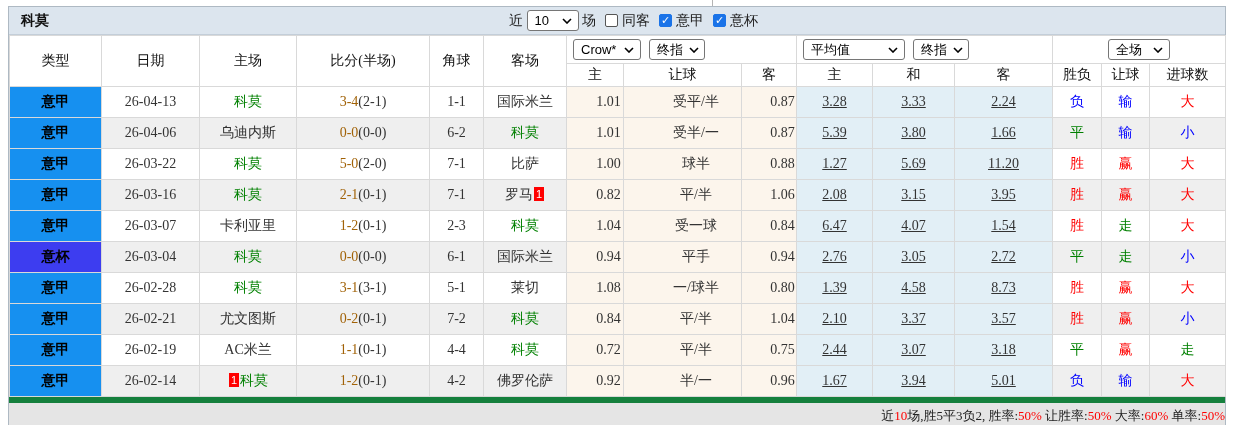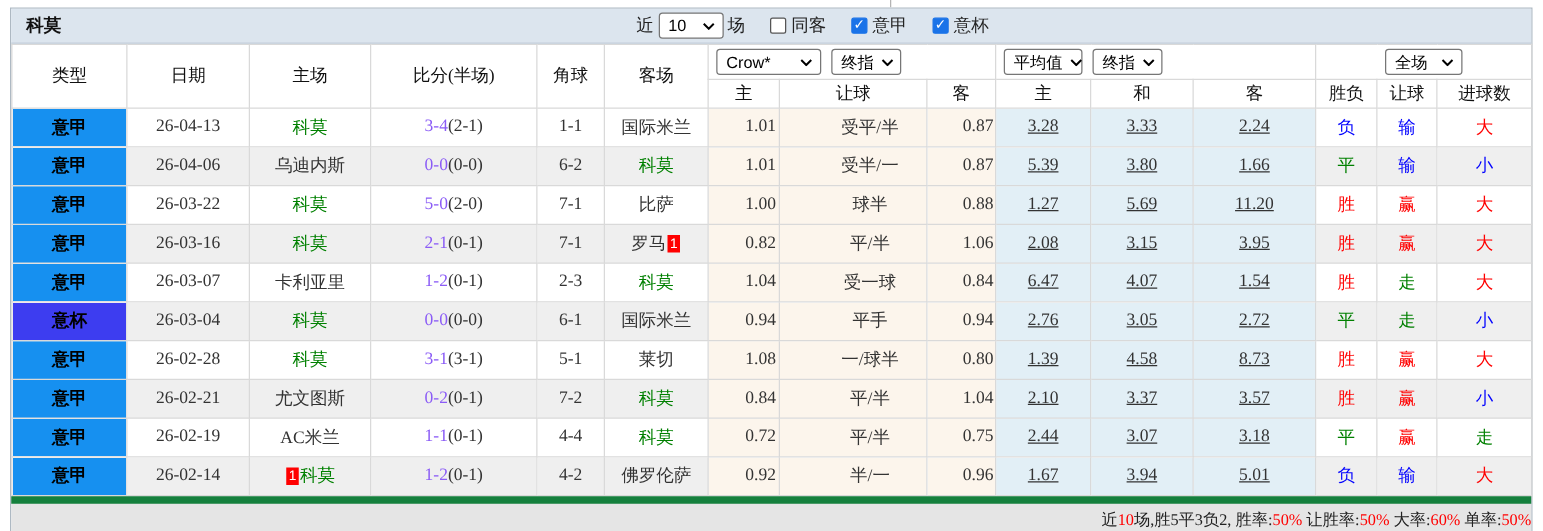--- a/index.html
+++ b/index.html
@@ -8,21 +8,21 @@
   .top-divider{position:absolute;left:712px;top:0;width:1px;height:6px;background:#b4b4b4;}
   .panel{position:absolute;left:8px;top:6px;width:1216px;border:1px solid #aeb9c3;background:#fff;}
   
   .titlebar{position:relative;height:27px;background:#dce5ee;border-bottom:1px solid #c3ced9;}
   .title{position:absolute;left:12px;top:5px;font-size:14px;font-weight:bold;color:#111;}
   .filters{position:absolute;left:500px;top:2px;height:23px;display:flex;align-items:center;font-size:14px;color:#222;}
   .dd{display:inline-flex;align-items:center;justify-content:space-between;background:#fff;
       border:1px solid #767676;border-radius:3px;height:21px;box-sizing:border-box;
       padding:0 6px 0 7px;font-family:"Liberation Sans","DejaVu Sans",sans-serif;font-size:13px;color:#000;cursor:default;}
   .dd svg{margin-left:6px;flex:none;}
-  .cbg{display:flex;align-items:center;margin-left:20px;text-align:center;}
+  .cbg{display:flex;align-items:center;margin-left:9px;text-align:center;}
   .cbbox{width:13px;height:13px;box-sizing:border-box;border:1px solid #555;border-radius:2px;background:#fff;
          display:inline-flex;align-items:center;justify-content:center;margin-right:4px;
          font-family:"Liberation Sans",sans-serif;font-size:11px;line-height:11px;color:#fff;}
   .cbg.on .cbbox{background:#1a73e8;border-color:#1a73e8;}
   .cbg.on .cbbox::after{content:"\2713";}
   
   table{border-collapse:collapse;table-layout:fixed;width:1216px;}
   th,td{border:1px solid #d9d9d9;text-align:center;font-weight:normal;font-size:14px;padding:0;overflow:hidden;white-space:nowrap;}
   thead th{background:#fff;color:#111;}
   .hrow1 th{height:27px;}
@@ -30,21 +30,21 @@
   .grp-dds{display:flex;align-items:center;gap:8px;padding-left:6px;}
   .grp-dds.center{justify-content:center;padding-left:0;}
   tbody td{height:30px;color:#333;background:#fff;}
   tr.even td.plain{background:#efefef;}
   td.crow-bg{background:#fcf5ec !important;padding-left:27px;}
   td.avg-bg{background:#e2eff6 !important;text-decoration:underline;}
   td.type{font-weight:bold;color:#000;}
   td.type.league{background:#1690f0;}
   td.type.cup{background:#3d3df0;}
   .como{color:#008000;}
-  .ft{color:#8b5cf6;}
+  .ft{color:#a16207;}
   .badge{display:inline-block;background:#ff0000;color:#fff;font-family:"Liberation Sans",sans-serif;
          font-size:11px;line-height:14px;padding:0 2px;margin:0 1px;vertical-align:1px;}
   .res-r{color:#ff0000;}
   .res-g{color:#008000;}
   .res-b{color:#0000ff;}
   
   .footer{height:26px;border-top:6px solid #15803d;background:#e5e5e5;text-align:right;
           font-size:13px;color:#222;line-height:26px;}
   .footer .red{color:#ff0000;}
 </style>
@@ -101,37 +101,37 @@
     <thead>
       <tr class="hrow1">
         <th rowspan="2">类型</th>
         <th rowspan="2">日期</th>
         <th rowspan="2">主场</th>
         <th rowspan="2">比分(半场)</th>
         <th rowspan="2">角球</th>
         <th rowspan="2">客场</th>
         <th colspan="3">
           <div class="grp-dds">
-            <div class="dd" style="width:84px">
+            <div class="dd" style="width:68px">
               <span>Crow*</span>
               <svg width="10" height="6" viewBox="0 0 10 6">
                   <path d="M1 1 L5 5 L9 1" stroke="#000" stroke-width="1.6" fill="none"></path>
                 </svg>
             </div>
             <div class="dd" style="width:56px">
               <span>终指</span>
               <svg width="10" height="6" viewBox="0 0 10 6">
                   <path d="M1 1 L5 5 L9 1" stroke="#000" stroke-width="1.6" fill="none"></path>
                 </svg>
             </div>
           </div>
         </th>
         <th colspan="3">
           <div class="grp-dds">
-            <div class="dd" style="width:63px">
+            <div class="dd" style="width:102px">
               <span>平均值</span>
               <svg width="10" height="6" viewBox="0 0 10 6">
                   <path d="M1 1 L5 5 L9 1" stroke="#000" stroke-width="1.6" fill="none"></path>
                 </svg>
             </div>
             <div class="dd" style="width:56px">
               <span>终指</span>
               <svg width="10" height="6" viewBox="0 0 10 6">
                   <path d="M1 1 L5 5 L9 1" stroke="#000" stroke-width="1.6" fill="none"></path>
                 </svg>

